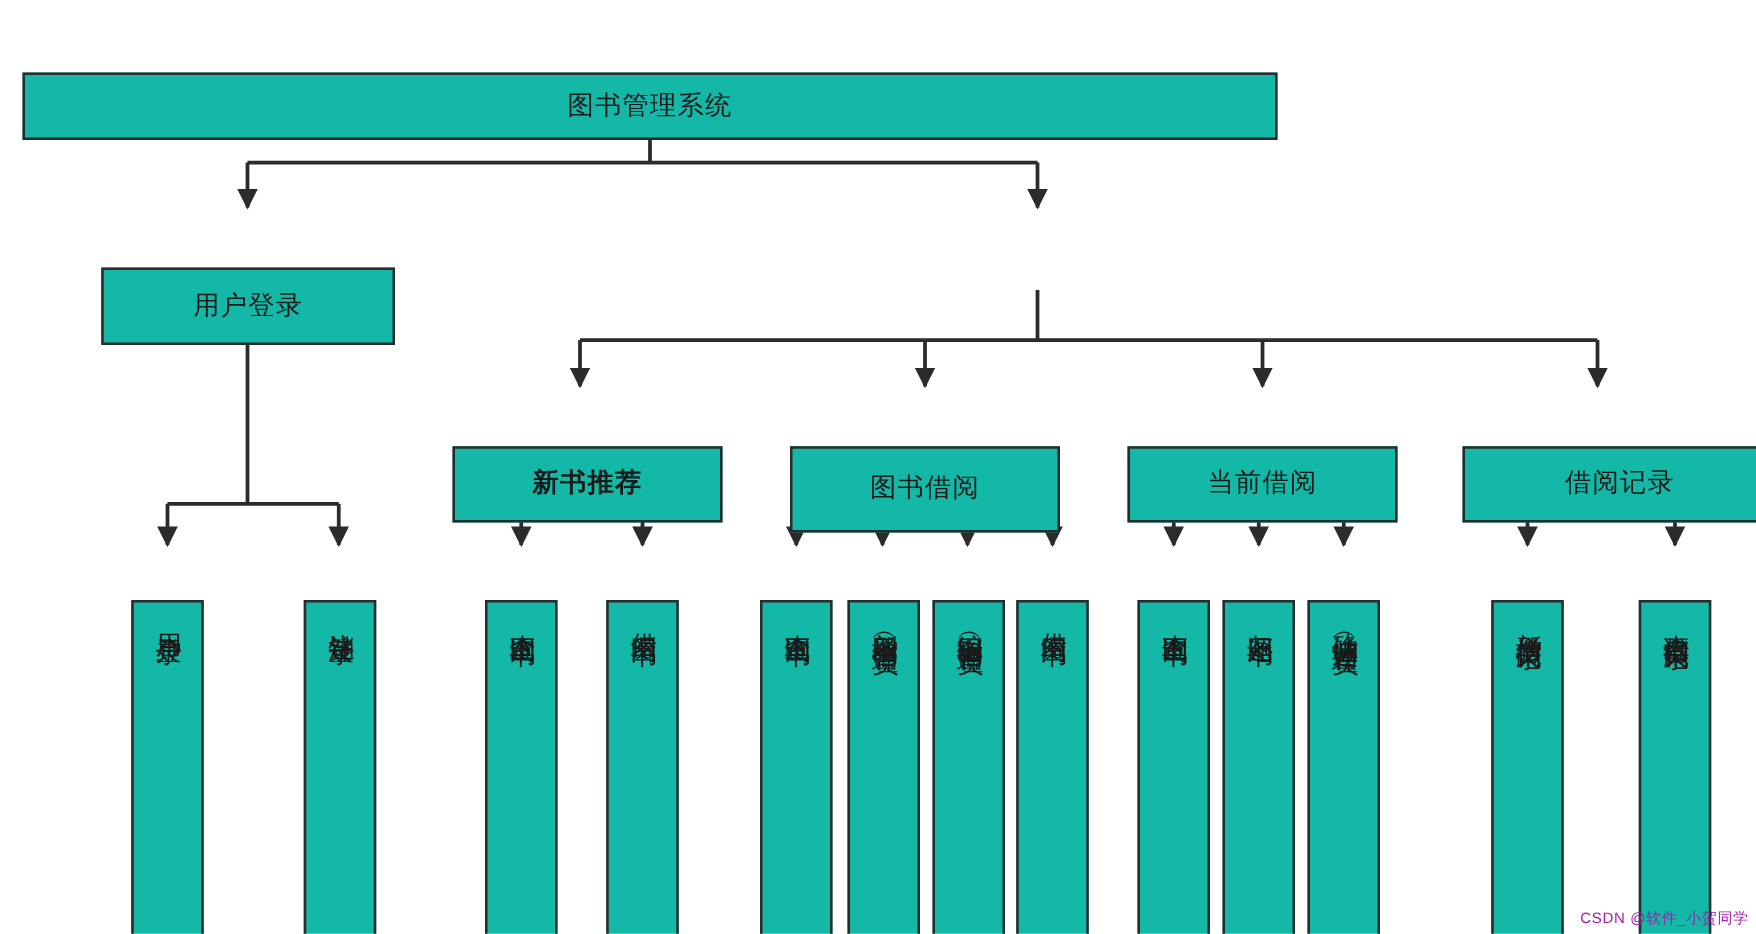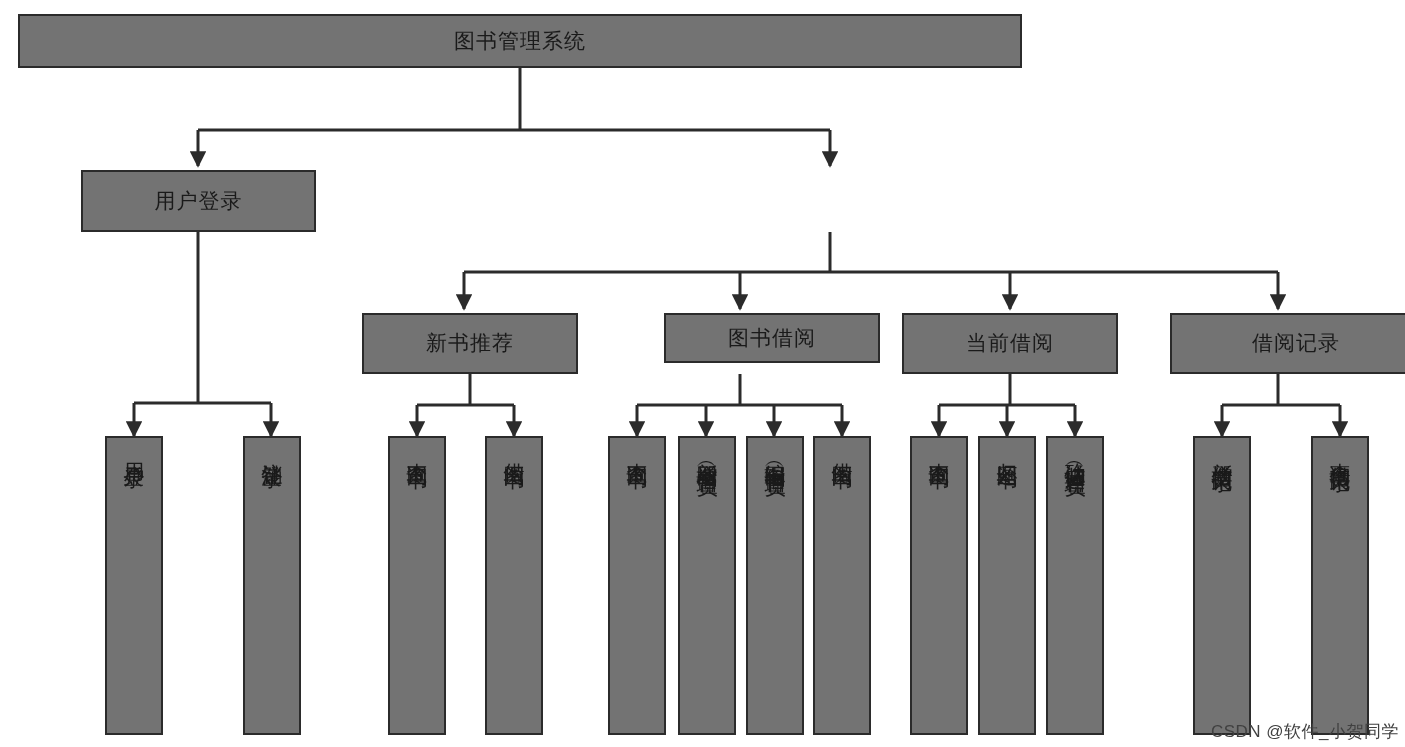--- a/index.html
+++ b/index.html
@@ -23,25 +23,26 @@
     position: absolute;
     left: 0;
     top: 0;
     width: 1405px;
     height: 747px;
   }
   .node-box {
     position: absolute;
     box-sizing: border-box;
     border: 2px solid #2b2b2b;
-    background: #737373;
+    background: #14b8a6;
     display: flex;
     align-items: center;
     justify-content: center;
     color: #1a1a1a;
+    margin-top: 44px;
   }
   .node-label {
     font-size: 21px;
     letter-spacing: 1px;
     line-height: 1.15;
     white-space: nowrap;
   }
   .node-h .node-label {
     writing-mode: horizontal-tb;
   }
@@ -54,22 +55,22 @@
     writing-mode: vertical-rl;
     text-orientation: upright;
     font-size: 21px;
     letter-spacing: 2px;
     white-space: nowrap;
   }
   .watermark {
     position: absolute;
     right: 6px;
     bottom: 4px;
-    font-size: 17px;
-    color: #404040;
+    font-size: 12px;
+    color: #a21caf;
     letter-spacing: 0.5px;
     user-select: none;
     white-space: nowrap;
   }
 </style>
 </head>
 <body>
 
 <div id="diagram-root">
 
@@ -127,25 +128,25 @@
 
   <div class="node-box node-h" style="left:18px; top:14px; width:1004px; height:54px;">
     <span class="node-label">图书管理系统</span>
   </div>
 
   <div class="node-box node-h" style="left:81px; top:170px; width:235px; height:62px;">
     <span class="node-label">用户登录</span>
   </div>
 
 
-  <div class="node-box node-h" style="left:362px; top:313px; width:216px; height:61px;">
+  <div class="node-box node-h" style="left:362px; top:313px; width:216px; height:61px;font-weight:bold;">
     <span class="node-label">新书推荐</span>
   </div>
 
-  <div class="node-box node-h" style="left:664px; top:313px; width:216px; height:50px;">
+  <div class="node-box node-h" style="left:632px; top:313px; width:216px; height:69px;">
     <span class="node-label">图书借阅</span>
   </div>
 
   <div class="node-box node-h" style="left:902px; top:313px; width:216px; height:61px;text-align:center;">
     <span class="node-label">当前借阅</span>
   </div>
 
   <div class="node-box node-h" style="left:1170px; top:313px; width:252px; height:61px;">
     <span class="node-label">借阅记录</span>
   </div>

